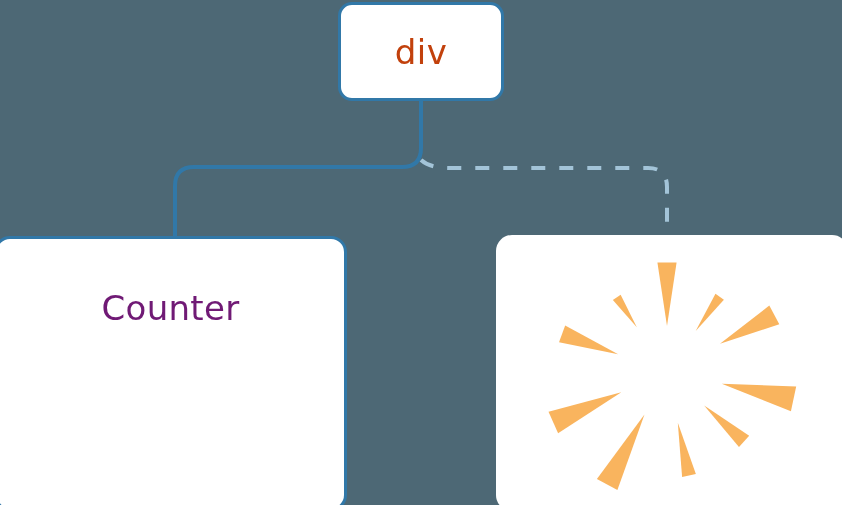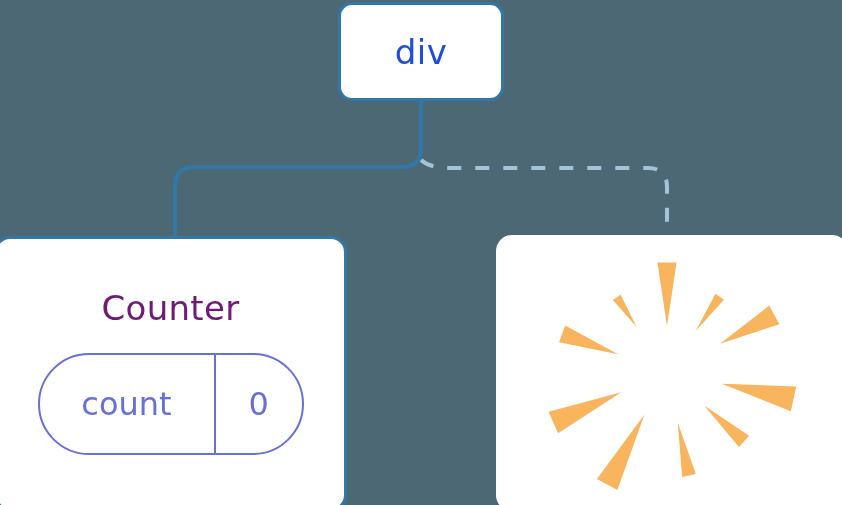--- a/index.html
+++ b/index.html
@@ -35,21 +35,21 @@
     top: 2px;
     width: 166px;
     height: 99px;
     border: 3px solid #3178a8;
     border-radius: 14px;
     display: flex;
     align-items: center;
     justify-content: center;
   }
   #div-label {
-    color: #1d4ed8;
+    color: #c2410c;
     font-size: 34px;
     font-weight: 400;
     letter-spacing: 0.5px;
     line-height: 1;
   }
   #counter-box {
     left: -6px;
     top: 236px;
     width: 353px;
     height: 275px;
@@ -123,25 +123,20 @@
     <path id="connector-solid" fill="none" stroke="#3178a8" stroke-width="4" stroke-linecap="butt" d="M 421 101 L 421 148 Q 421 167 402 167 L 194 167 Q 175 167 175 186 L 175 237"></path>
     <path id="connector-dashed" fill="none" stroke="#a3c4d8" stroke-width="4" stroke-linecap="butt" d="M 421 160 Q 430 168 449 168 L 648 168 Q 667 168 667 187 L 667 236" stroke-dasharray="14 14"></path>
   </svg>
 
   <div class="node-box" id="div-box">
     <span id="div-label">div</span>
   </div>
 
   <div class="node-box" id="counter-box">
     <span id="counter-title">Counter</span>
-    <div id="state-pill">
-      <span class="pill-cell" id="pill-key">count</span>
-      <span id="pill-divider"></span>
-      <span class="pill-cell" id="pill-value">0</span>
-    </div>
   </div>
 
   <div class="node-box" id="loader-box">
     <svg id="starburst" viewBox="0 0 352 276" xmlns="http://www.w3.org/2000/svg">
         <polygon points="171.00,91.00 161.41,27.42 180.59,27.42" fill="#f9b45e"></polygon>
         <polygon points="199.68,96.04 219.48,58.81 227.89,64.70" fill="#f9b45e"></polygon>
         <polygon points="223.98,108.83 273.32,70.55 283.30,89.33" fill="#f9b45e"></polygon>
         <polygon points="225.78,148.64 300.19,151.49 294.91,176.31" fill="#f9b45e"></polygon>
         <polygon points="208.16,170.46 253.18,200.74 242.98,212.06" fill="#f9b45e"></polygon>
         <polygon points="181.81,187.86 199.86,239.00 186.12,241.92" fill="#f9b45e"></polygon>

